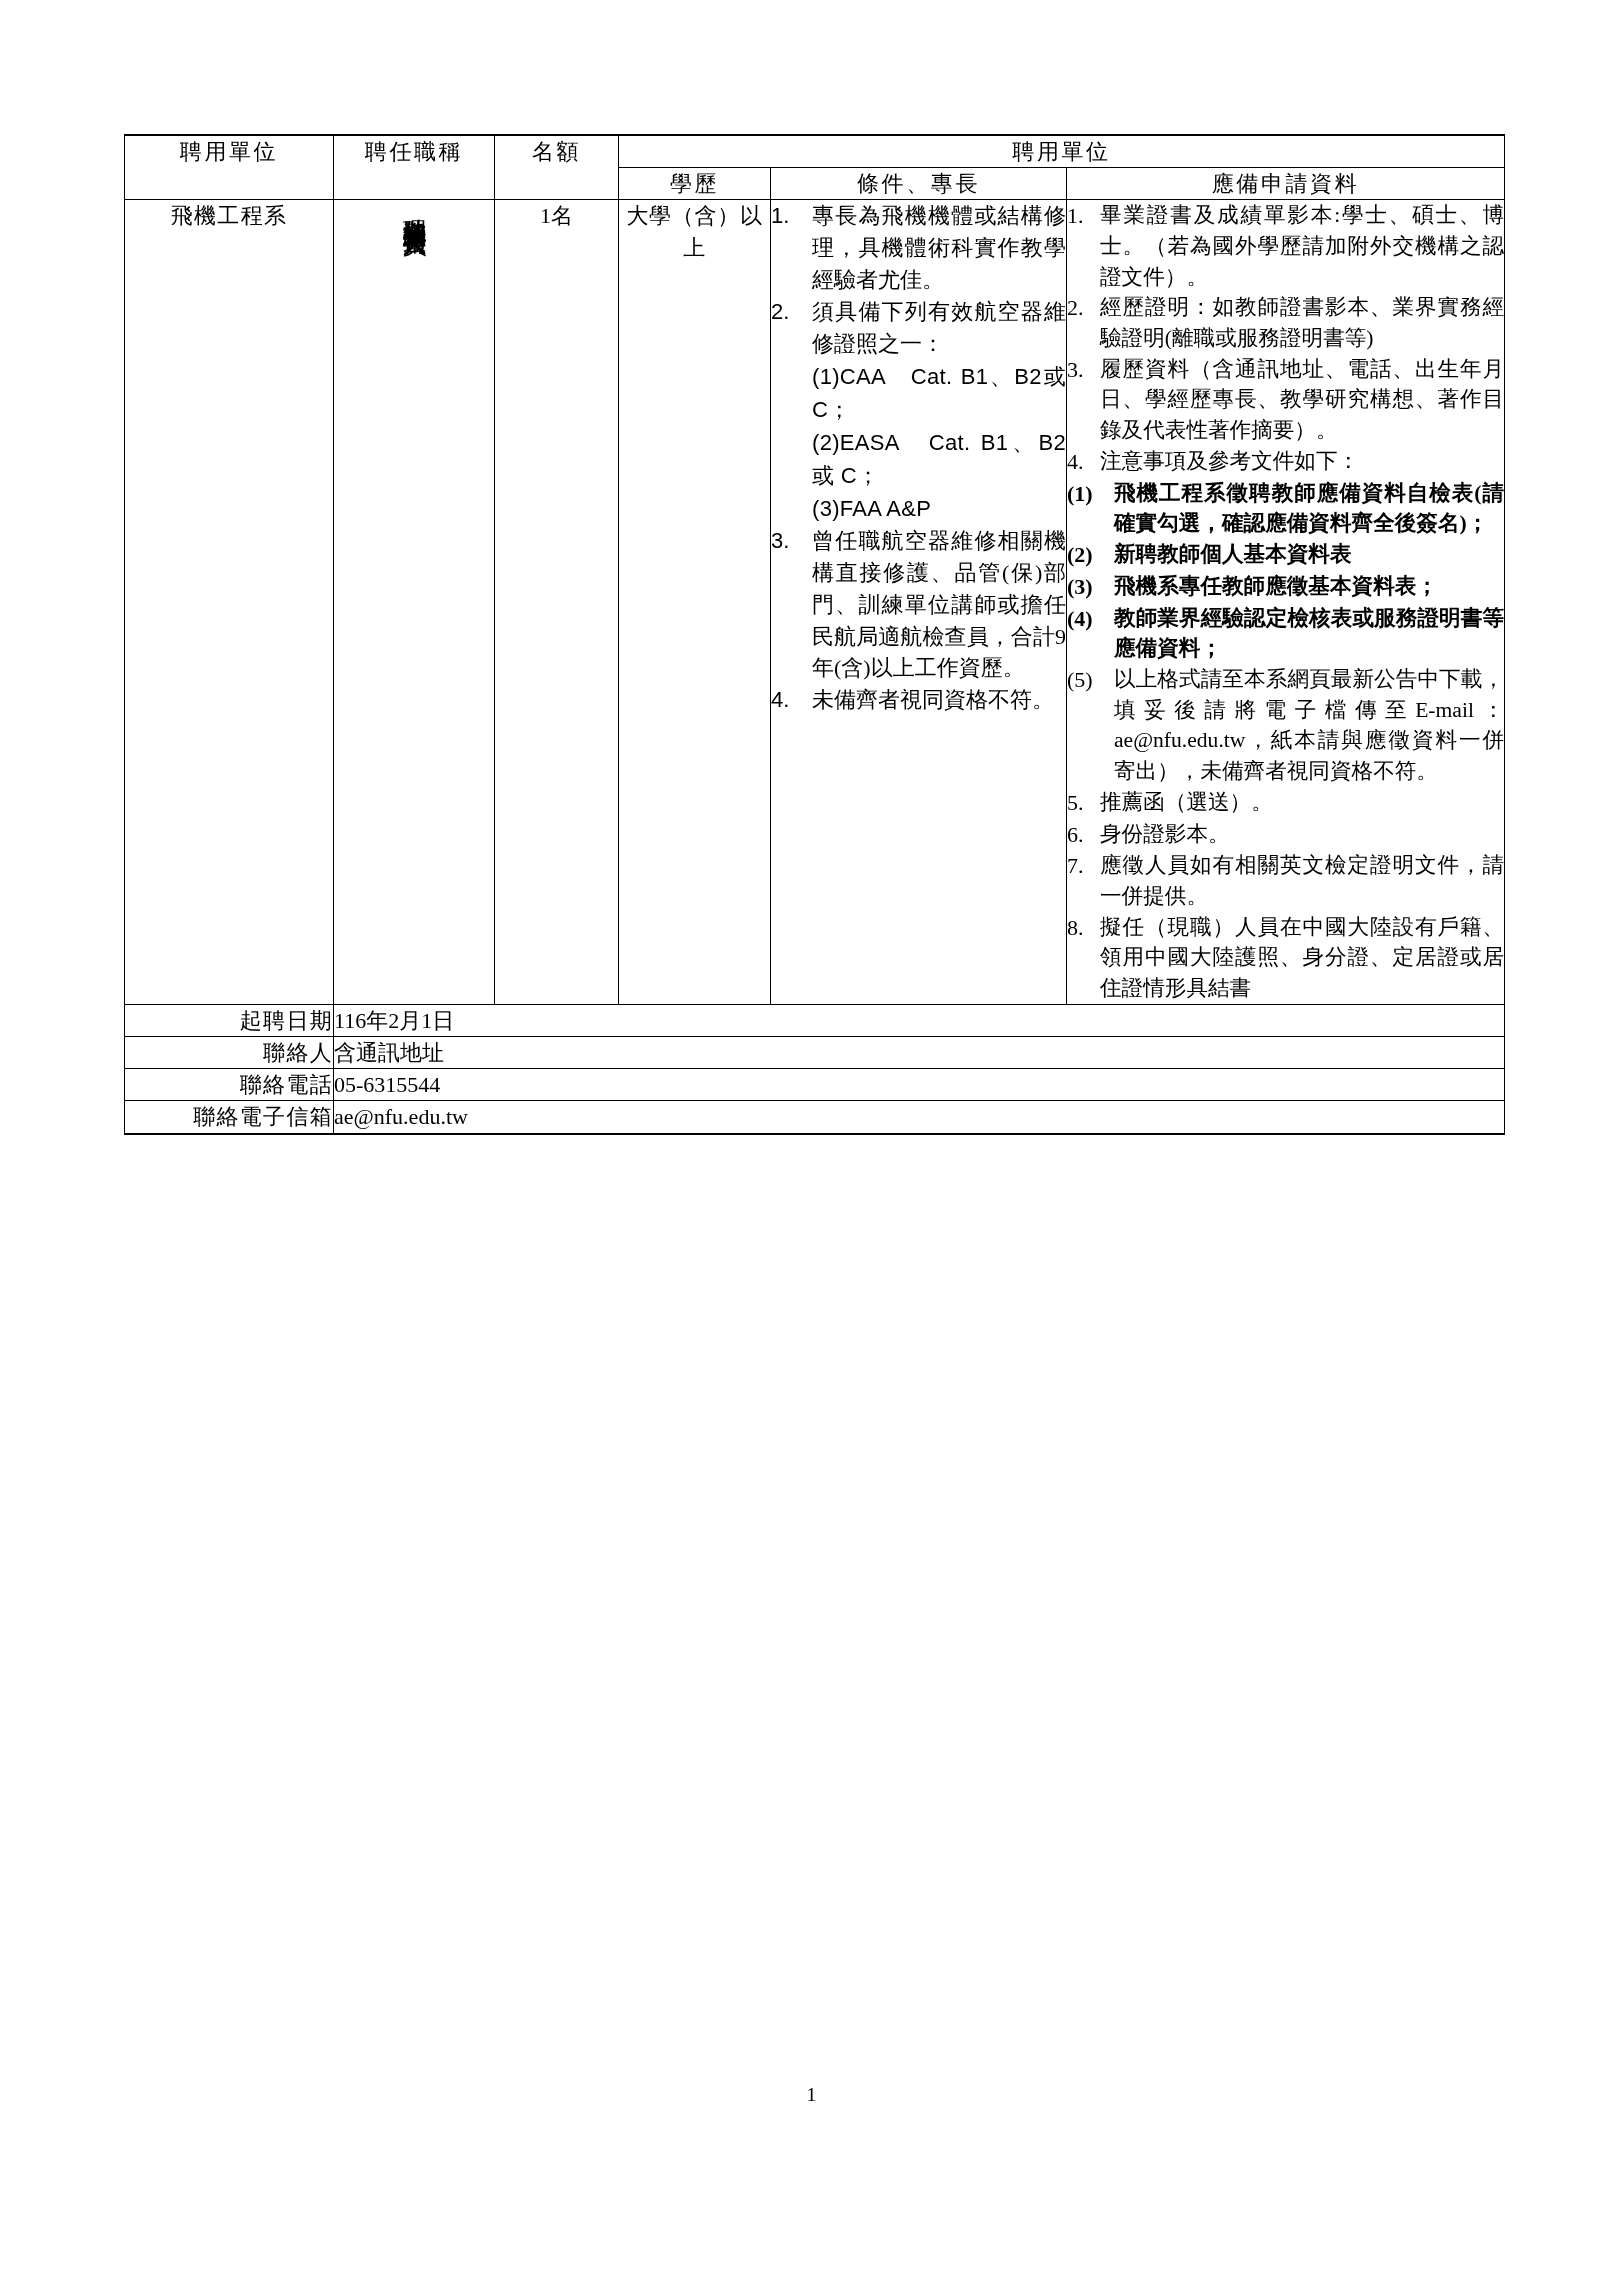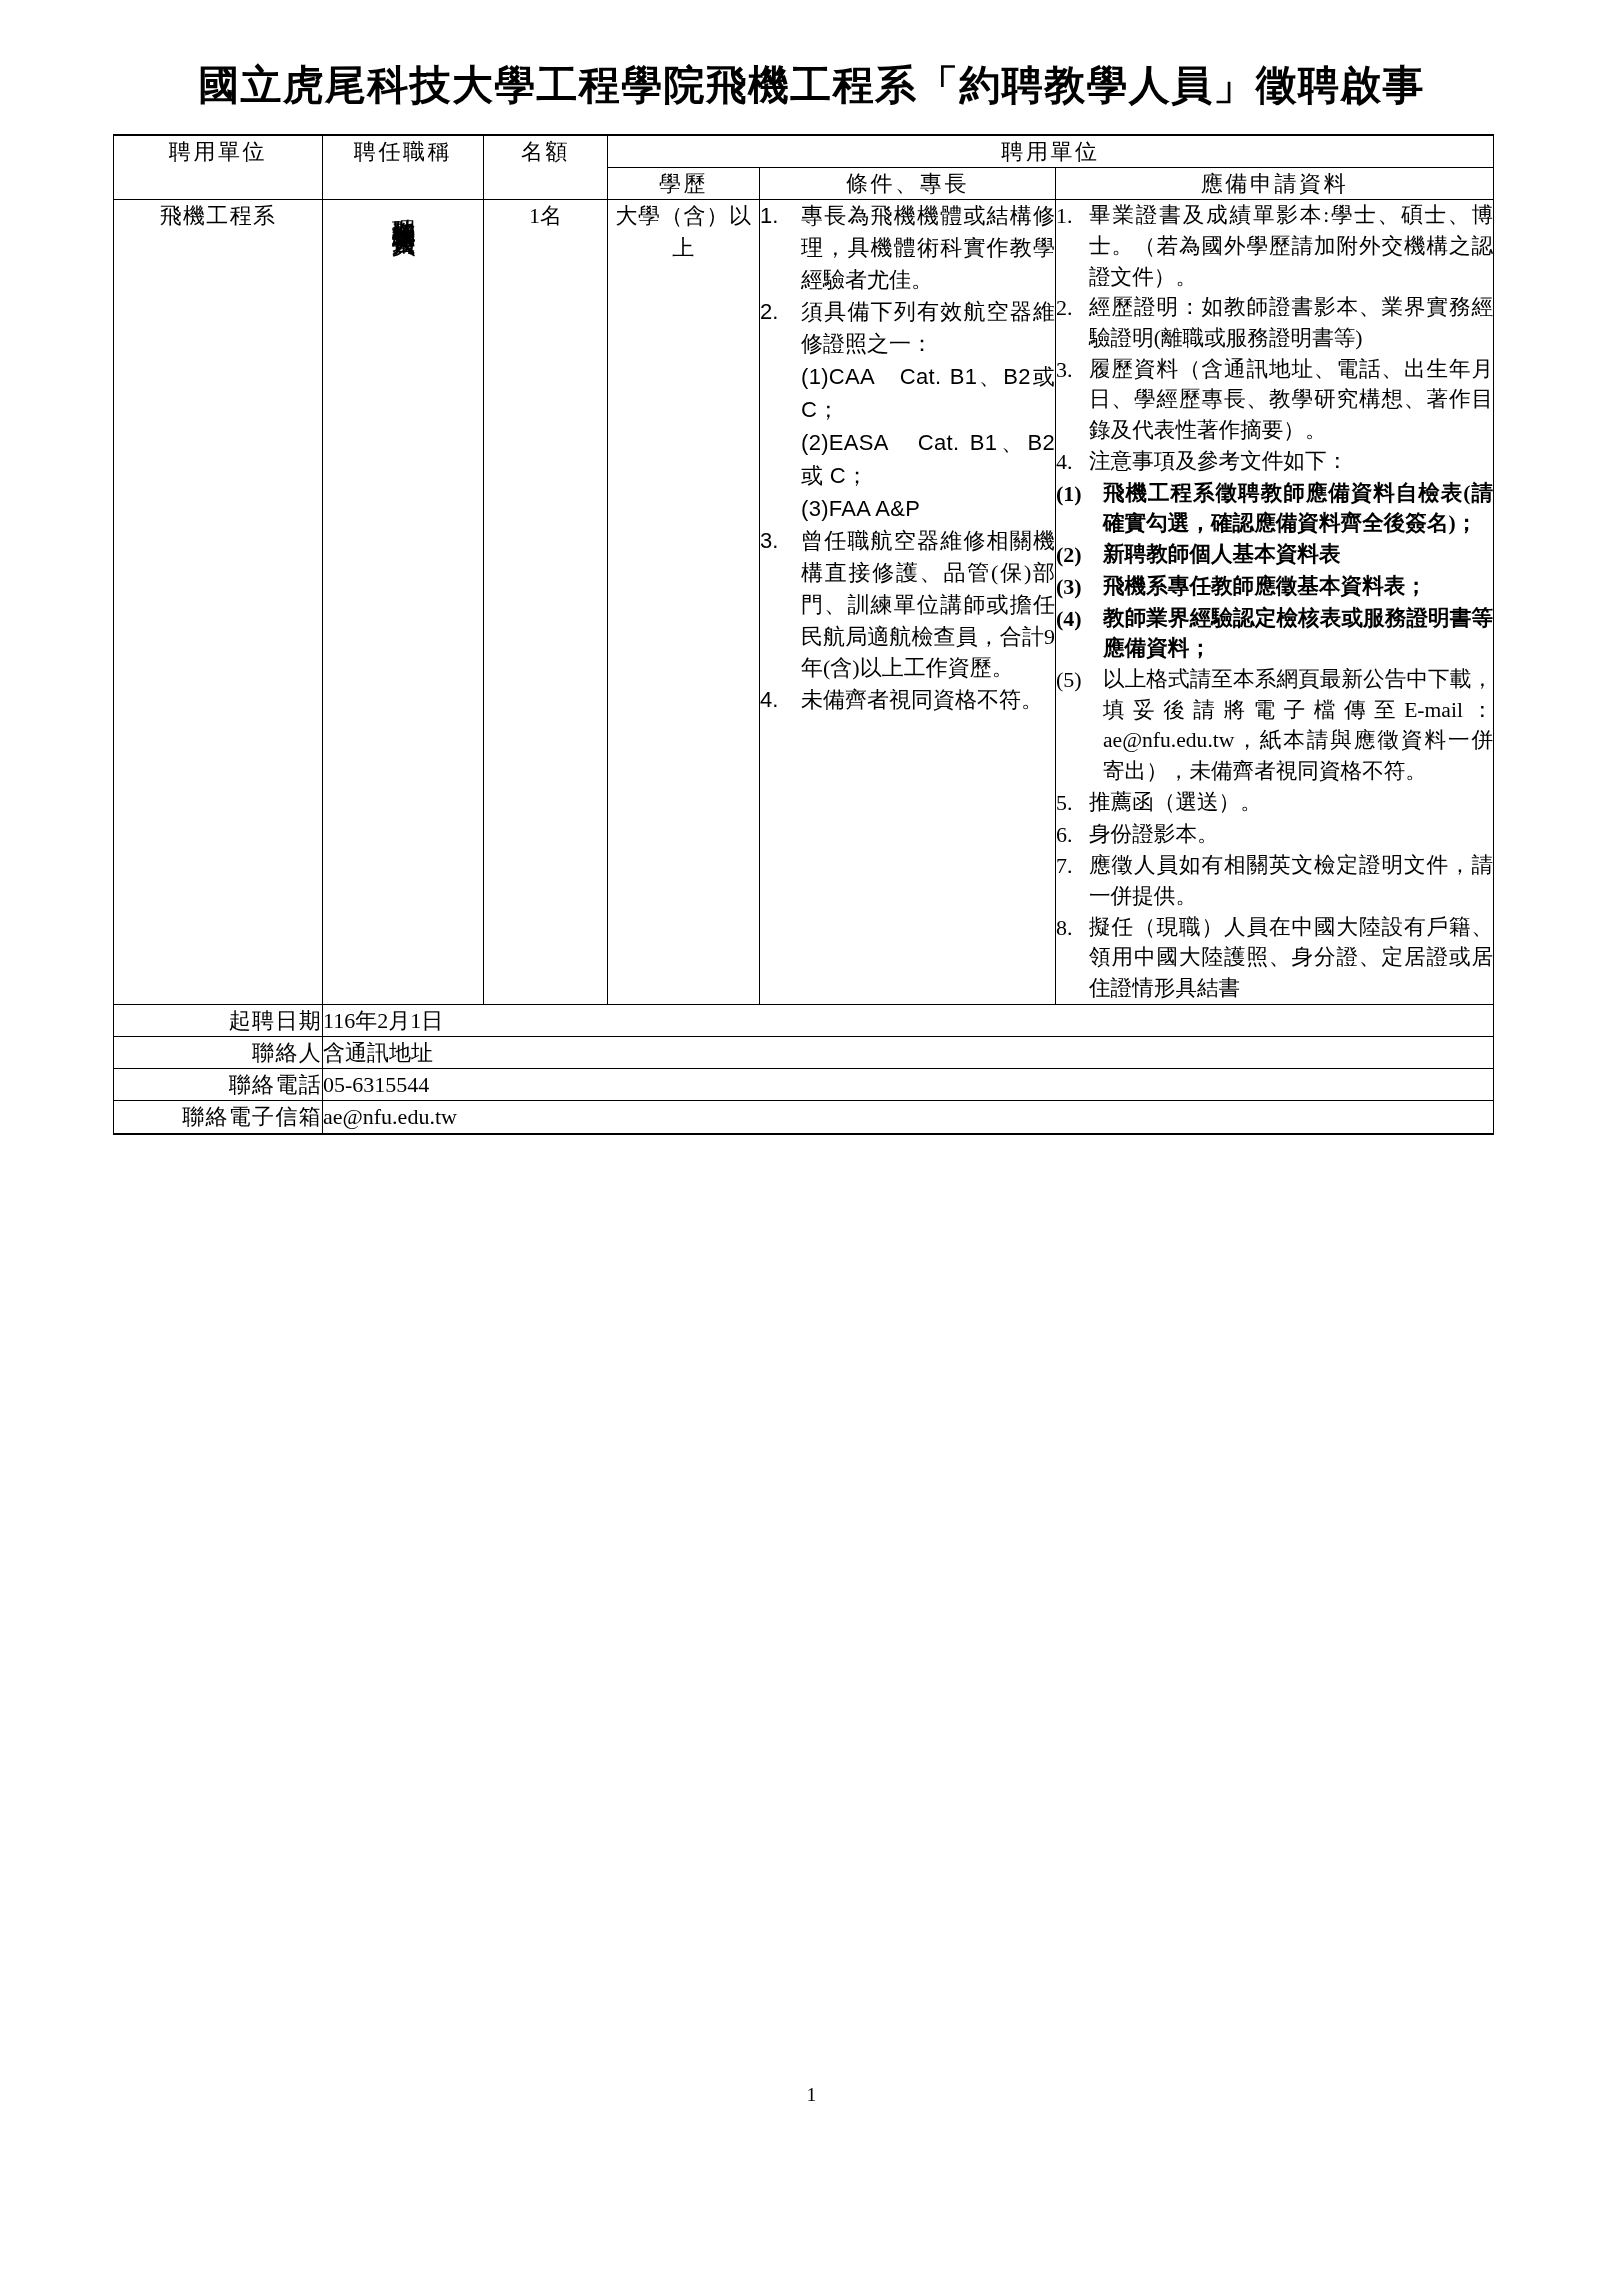--- a/index.html
+++ b/index.html
@@ -19,21 +19,21 @@
     text-align:center;
     font-family:"Liberation Serif","DejaVu Serif",serif;
     font-weight:bold;
     font-size:41px;
     letter-spacing:1.3px;
     white-space:nowrap;
   }
 
   
   table.main{
-    position:absolute; left:113px; top:134px;
+    position:absolute; left:124px; top:134px;
     width:1381px;
     border-collapse:collapse;
     table-layout:fixed;
   }
   table.main td, table.main th{
     border:1.3px solid #000;
     padding:0;
     vertical-align:top;
     font-weight:normal;
     font-size:22px;
@@ -152,21 +152,20 @@
   .pageno{
     position:absolute; left:0; right:0; top:2084px;
     text-align:center; font-size:19.6px;
   }
 </style>
 </head>
 <body>
 
 <div class="page">
 
-  <div class="doc-title">國立虎尾科技大學工程學院飛機工程系「約聘教學人員」徵聘啟事</div>
 
   <table class="main">
     <colgroup>
       <col class="c-unit">
         <col class="c-title">
         <col class="c-quota">
       <col class="c-edu">
         <col class="c-cond">
         <col class="c-docs">
     </colgroup>

